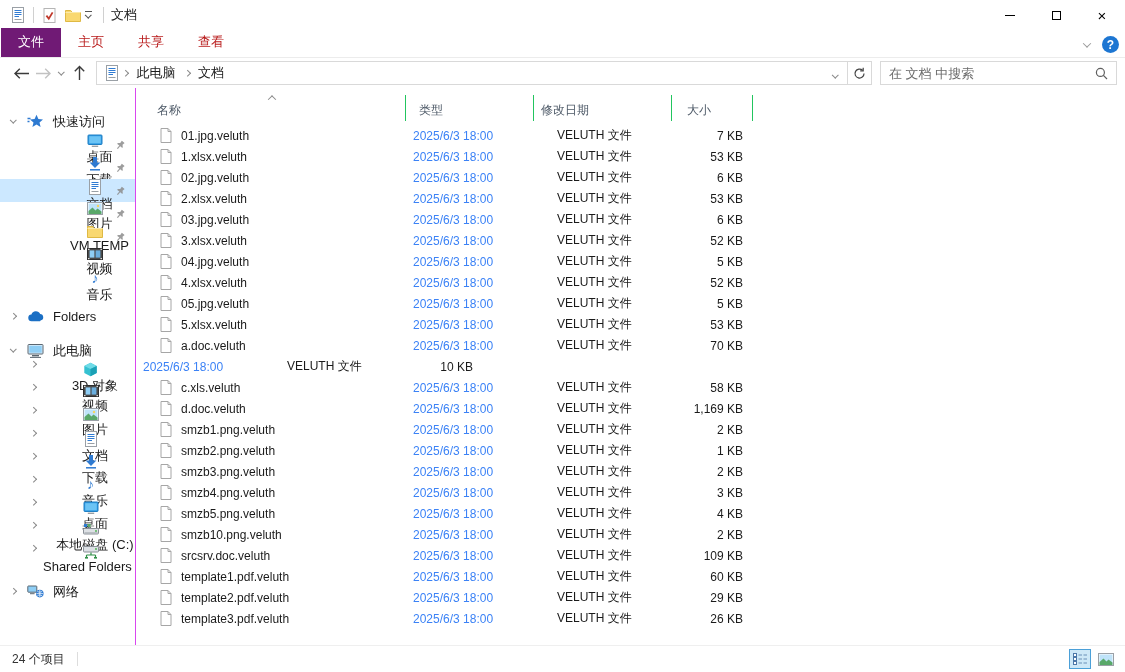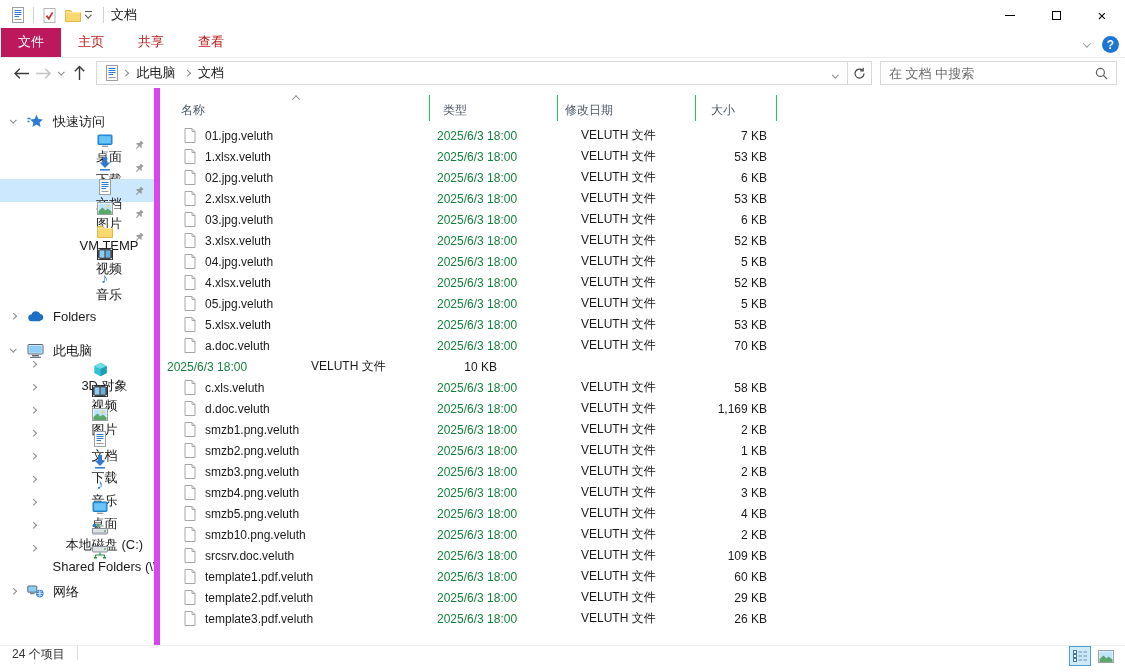--- a/index.html
+++ b/index.html
@@ -16,21 +16,21 @@
   .wincontrols { margin-left:auto; display:flex; height:30px; }
   .wc { width:46px; height:30px; display:flex; align-items:center; justify-content:center; cursor:default; }
   .wc-min-glyph { width:10px; height:1px; background:#000; display:block; }
   .wc-max-glyph { width:9px; height:9px; border:1px solid #000; display:block; }
   .wc-close-glyph { font-size:15px; color:#000; line-height:1; }
 
   
   .ribbonrow { height:28px; display:flex; align-items:flex-end; position:relative;
     border-bottom:1px solid #ececec; }
   .rtab { font-size:13px; padding:5px 17px 6px 17px; color:#b91c1c; }
-  .rtab.active { background:#be185d; color:#fff; margin-left:1px; }
+  .rtab.active { background:#701a75; color:#fff; margin-left:1px; }
   .ribbon-right { position:absolute; right:6px; top:6px; display:flex; align-items:center; gap:12px; }
   .help-circle { width:17px; height:17px; border-radius:50%; background:#1d76d2; color:#fff;
     font-size:12px; font-weight:bold; display:flex; align-items:center; justify-content:center; }
 
   
   .navrow { height:30px; display:flex; align-items:center; padding:0 8px 0 10px; }
   .navbtn { display:flex; align-items:center; justify-content:center; width:22px; height:22px; }
   .chev { display:inline-block; width:6px; height:6px; border-right:1.4px solid #777; border-bottom:1.4px solid #777; }
   .chev.down { transform:rotate(45deg) translate(-1px,-1px); }
   .chev.right { transform:rotate(-45deg); }
@@ -45,21 +45,21 @@
     align-items:center; justify-content:center; }
   .searchbox { height:24px; flex:1; margin-left:8px; border:1px solid #d9d9d9; display:flex;
     align-items:center; background:#fff; }
   .searchbox input { border:none; outline:none; flex:1; font-size:13px; padding:0 8px;
     font-family:"Liberation Sans","DejaVu Sans",sans-serif; color:#1a1a1a; }
   .searchbox input::placeholder { color:#6b6b6b; opacity:1; }
   .search-ic { padding:0 8px; display:flex; }
 
   
   .main { display:flex; height:557px; }
-  .sidebar { width:160px; border-right:6px solid #d946ef; padding-top:22px; overflow:hidden; flex:none;text-align:center; }
+  .sidebar { width:136px; border-right:1px solid #d946ef; padding-top:22px; overflow:hidden; flex:none;text-align:center; }
   .sb-row { height:23px; display:flex; align-items:center; position:relative; font-size:13px; }
   .sb-row .chevbox { width:10px; display:flex; justify-content:center; position:absolute; left:8px; }
   .sb-head { padding-left:27px; }
   .sb-item { padding-left:55px;flex-direction:column; }
   .sb-item.lvl2 { padding-left:46px; }
   .sb-item.lvl2 .chevbox { left:28px; }
   .sb-row.sel { background:#cce8ff; }
   .sb-label { margin-left:9px; white-space:nowrap; }
   .sb-gap { height:11px; }
   .pin { position:absolute; right:10px; top:5px; transform:rotate(40deg); opacity:.85; }
@@ -72,26 +72,26 @@
   .hcell { height:26px; line-height:30px; border-right:1px solid #22c55e; padding-left:21px; position:relative; }
   .hc-name { width:270px; }
   .hc-date { width:138px; padding-left:7px; }
   .hc-type { width:128px; padding-left:13px; }
   .hc-size { width:81px; padding-left:15px; }
   .sortcaret { position:absolute; left:133px; top:0px; }
   .rows { padding-top:4px; }
   .frow { display:flex; height:21px; align-items:center; font-size:12px; }
   .fcell { white-space:nowrap; overflow:hidden; }
   .fc-name { width:270px; padding-left:21px; display:flex; align-items:flex-end; gap:7px; }
-  .fc-date { width:138px; padding-left:7px; color:#15803d; }
+  .fc-date { width:138px; padding-left:7px; color:#3b82f6; }
   .fc-type { width:128px; padding-left:13px; color:#1a1a1a; }
   .fc-size { width:81px; text-align:right; padding-right:10px; color:#1a1a1a; }
 
   
-  .statusbar { height:27px; border-top:1px solid #efefef; display:flex; align-items:flex-start;
+  .statusbar { height:27px; border-top:1px solid #efefef; display:flex; align-items:center;
     padding:0 8px 0 12px; position:relative; }
   .status-count { font-size:12px; color:#333; }
   .status-sep { width:1px; height:14px; background:#ddd; margin-left:12px; }
   .viewtoggles { margin-left:auto; display:flex; gap:4px; align-items:center; }
   .vt { width:22px; height:20px; display:flex; align-items:center; justify-content:center; }
   .vt.active { background:#cde8f7; border:1px solid #4ba0d8; }
 </style>
 </head>
 <body>
 

